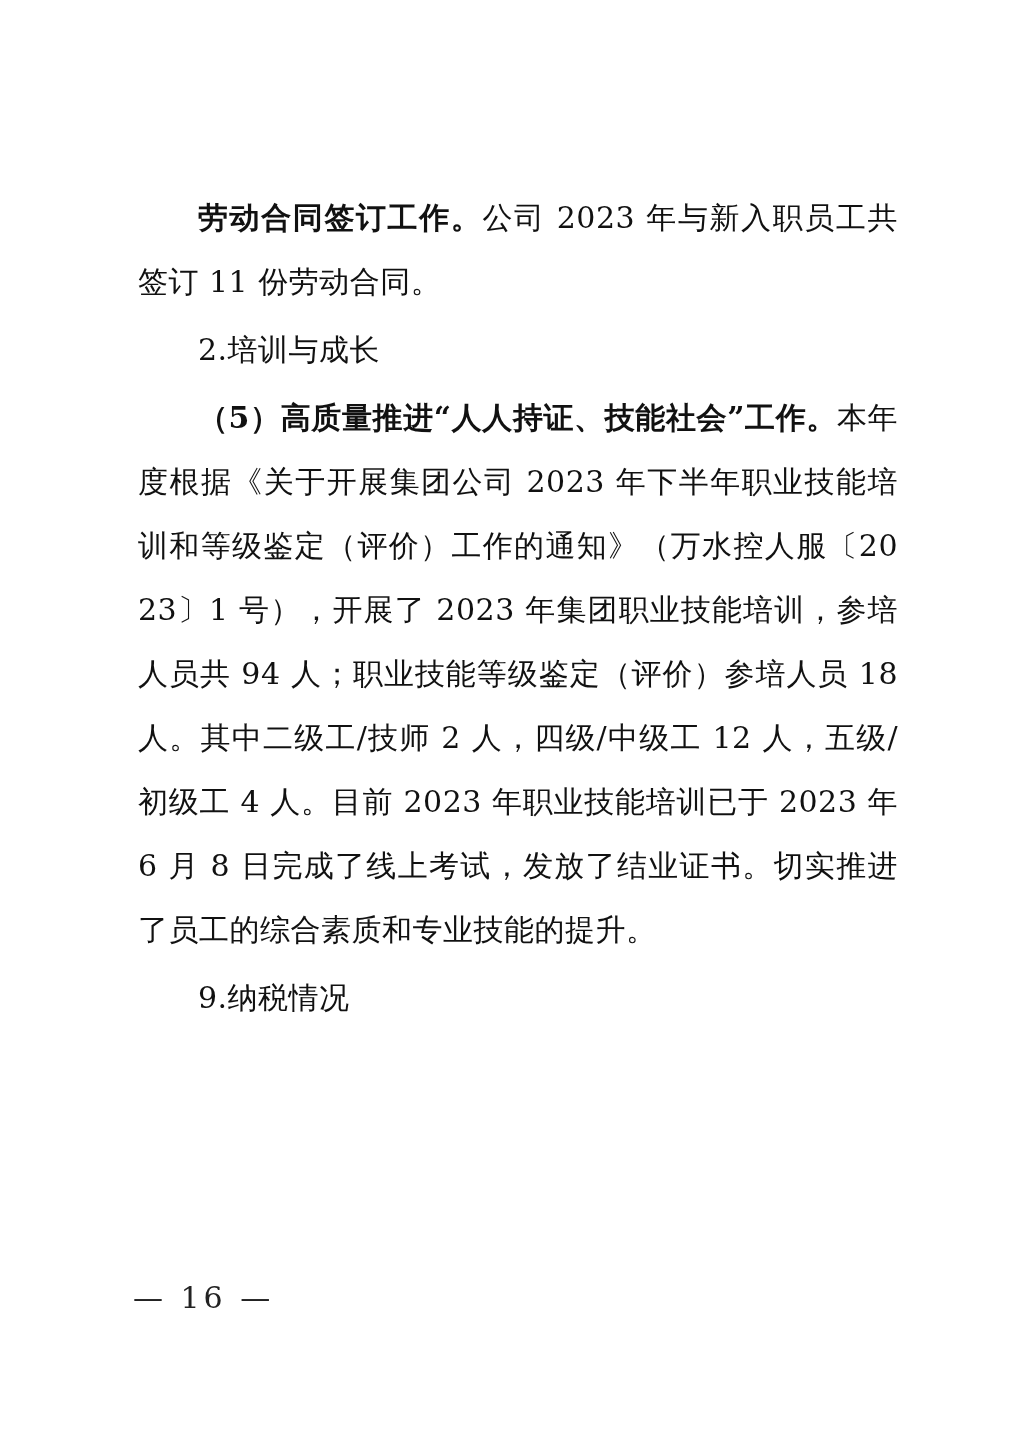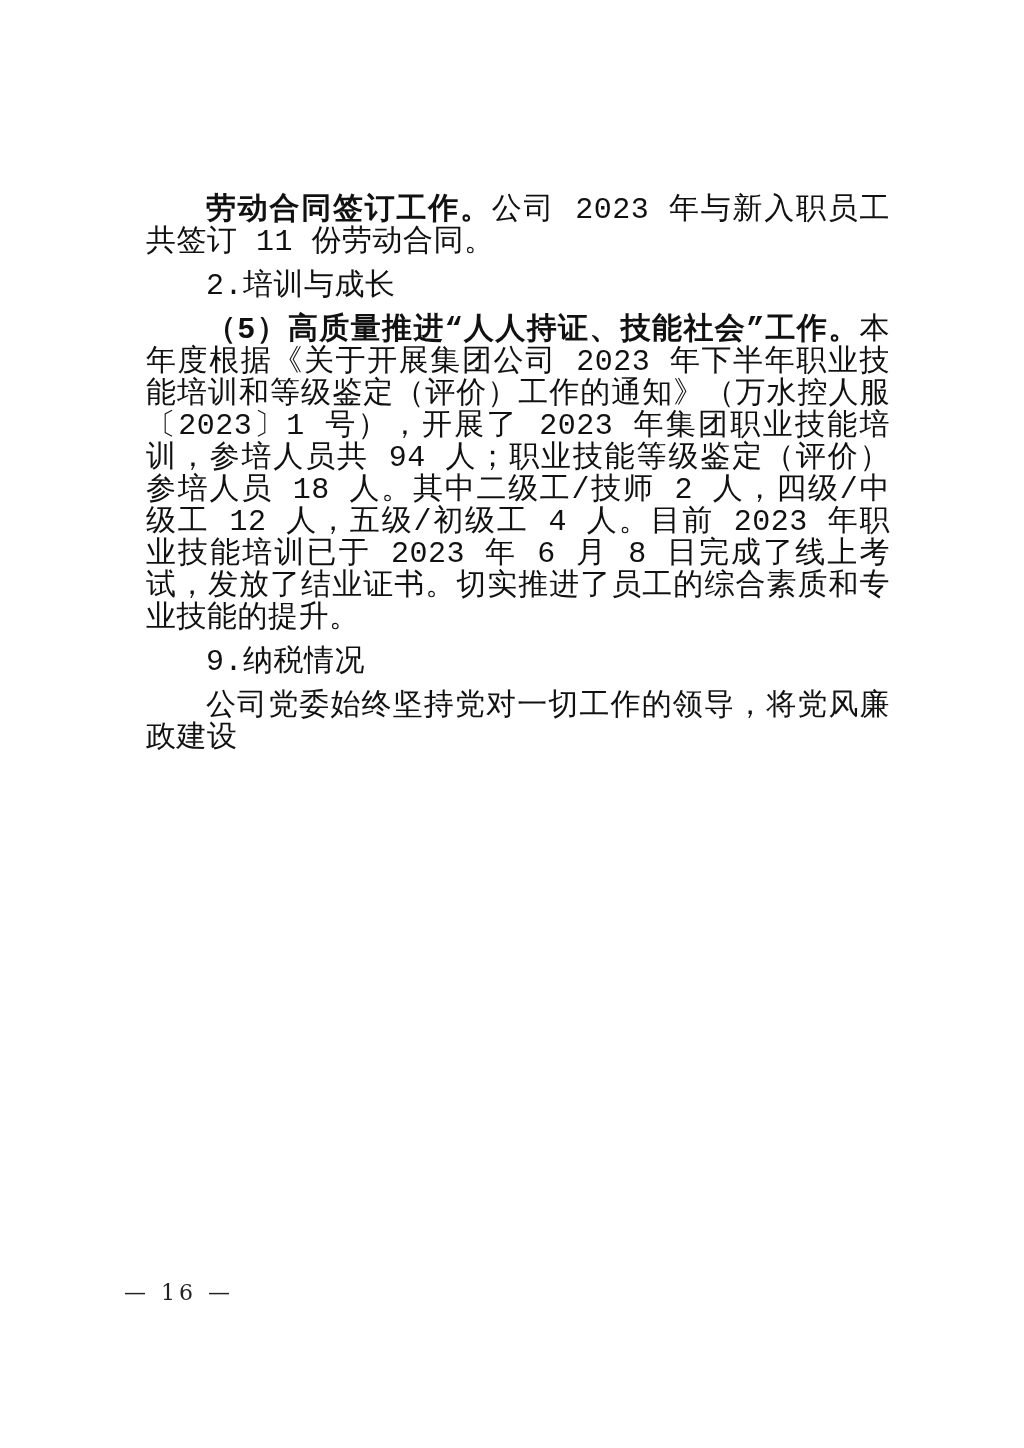--- a/index.html
+++ b/index.html
@@ -16,49 +16,47 @@
     font-family: "DejaVu Serif", "Liberation Serif", serif;
     color: #111111;
   }
   .content {
     position: absolute;
     left: 134px;
     top: 182px;
     width: 768px;
   }
   .content p {
-    margin: 12px;
+    margin: 4px;
     padding: 0;
     font-size: 30px;
-    line-height: 32px;
+    line-height: 64px;
     text-align: justify;
     text-justify: inter-character;
     text-indent: 2em;
     letter-spacing: 0.5px;
     word-break: break-all;
-    font-family: Liberation Mono, monospace;
   }
   .lead {
     font-weight: 700;
   }
   .footer {
     position: absolute;
-    left: 124px;
+    left: 133px;
     top: 1280px;
-    font-size: 22px;
+    font-size: 30px;
     letter-spacing: 4px;
     color: #222222;
     font-family: "DejaVu Serif", "Liberation Serif", serif;
   }
 </style>
 </head>
 <body>
 
 <div class="page">
   <div class="content">
     <p><span class="lead">劳动合同签订工作。</span><span>公司 2023 年与新入职员工共签订 11 份劳动合同。</span></p>
     <p><span class="lead"></span><span>2.培训与成长</span></p>
     <p><span class="lead">（5）高质量推进“人人持证、技能社会”工作。</span><span>本年度根据《关于开展集团公司 2023 年下半年职业技能培训和等级鉴定（评价）工作的通知》（万水控人服〔2023〕1 号），开展了 2023 年集团职业技能培训，参培人员共 94 人；职业技能等级鉴定（评价）参培人员 18 人。其中二级工/技师 2 人，四级/中级工 12 人，五级/初级工 4 人。目前 2023 年职业技能培训已于 2023 年 6 月 8 日完成了线上考试，发放了结业证书。切实推进了员工的综合素质和专业技能的提升。</span></p>
     <p><span class="lead"></span><span>9.纳税情况</span></p>
-    <p><span class="lead"></span><span>公司党委始终坚持党对一切工作的领导，将党风廉政建设</span></p>
   </div>
   <div class="footer">— 16 —</div>
 </div>
 
 </body></html>

